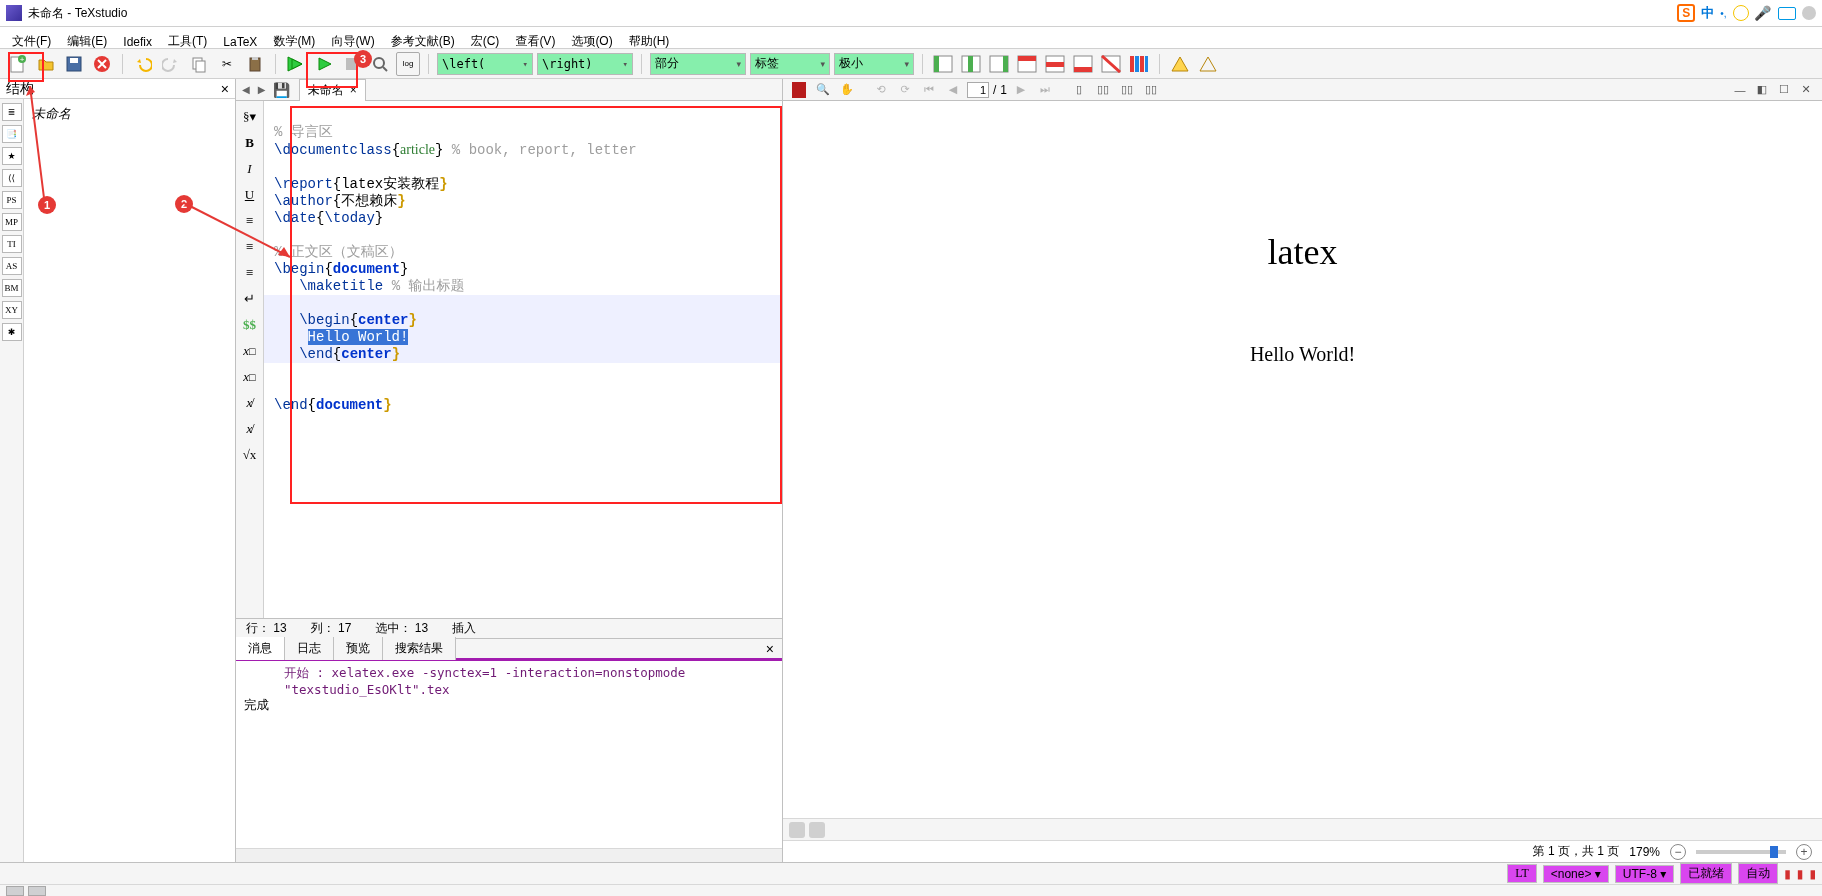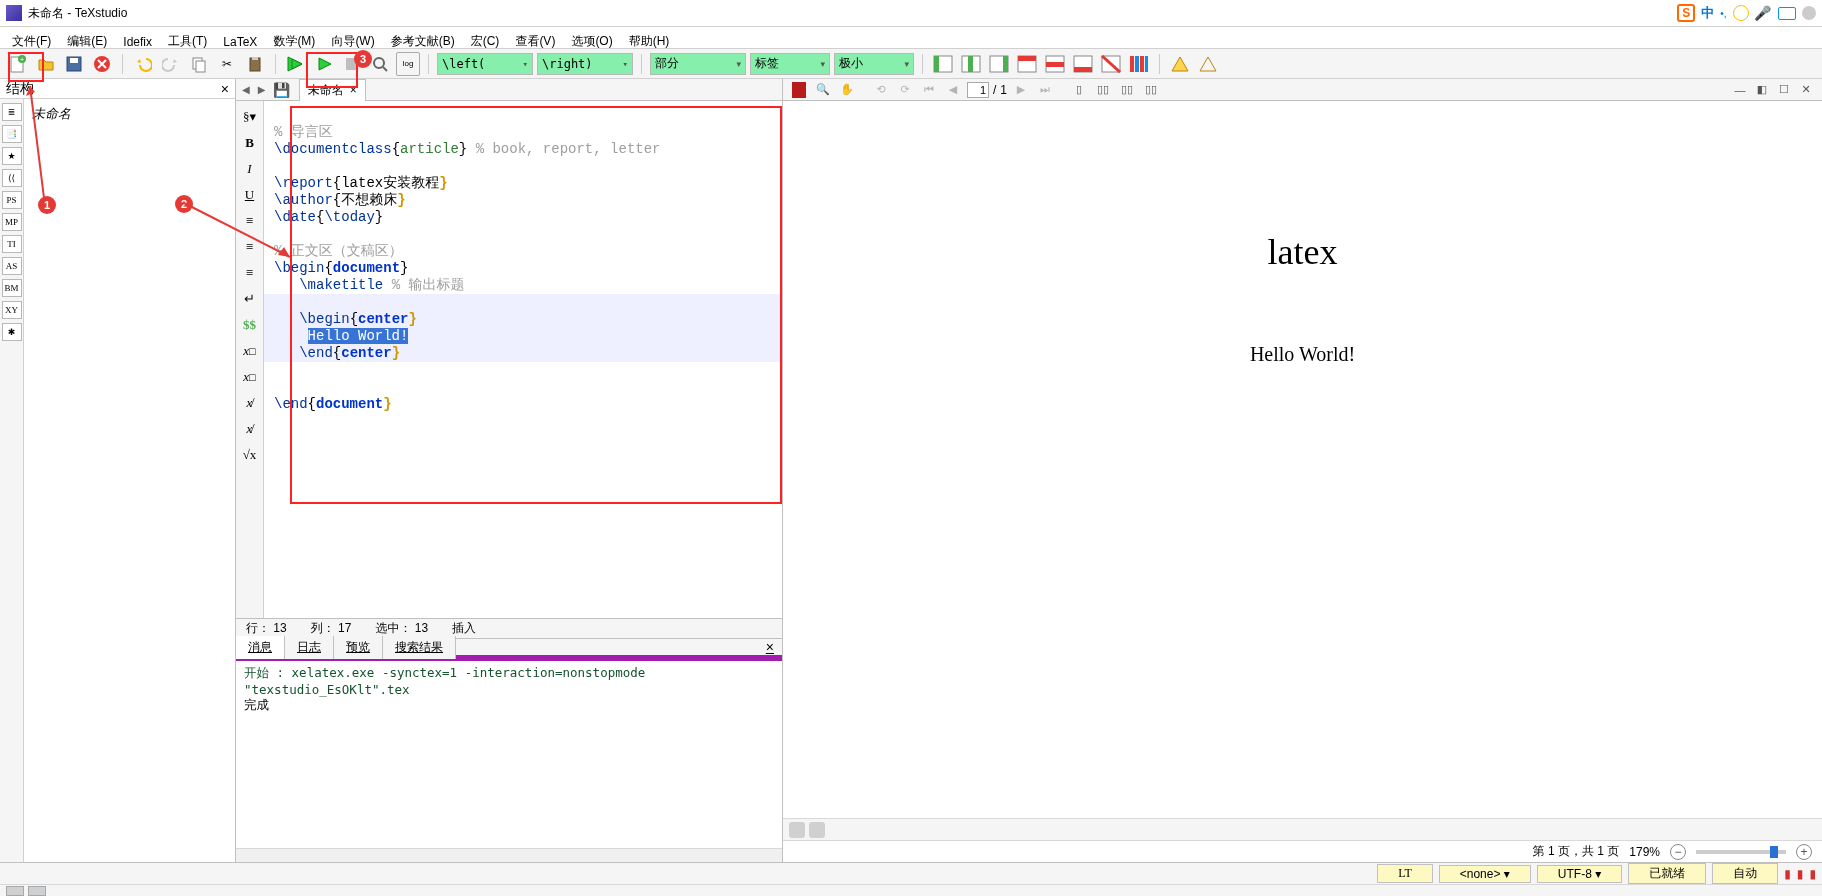--- a/index.html
+++ b/index.html
@@ -55,33 +55,33 @@
   .editortabs .tab .x { font-size:12px; }
 
   .editorbody { flex:1; display:flex; position:relative; min-height:0; }
   .editstrip { width:28px; background:#f5f5f5; border-right:1px solid #d0d0d0; display:flex; flex-direction:column; align-items:center; padding-top:6px; gap:6px; }
   .editstrip .eb { width:22px;height:20px;display:flex;align-items:center;justify-content:center;font-family:"Times New Roman",serif;font-size:13px;border:1px solid transparent; }
   .code { flex:1; padding:6px 10px; font-family:"Consolas","Courier New",monospace; font-size:14px; line-height:17px; white-space:pre; background:#fff; position:relative; overflow:hidden; }
   .code .cmt { color:#9e9e9e; }
   .code .cmd { color:#003399; }
   .code .env { color:#0033cc; font-weight:bold; }
   .code .brace { color:#cc9900; font-weight:bold; }
-  .code .arg { color:#2e7d32; }
+  .code .arg { color:#2e7d32;font-family:Liberation Serif, serif; }
   .code .sel { background:#3874d6; color:#fff; }
   .code .curline { background:#eef0ff; display:block; margin:0 -10px; padding:0 10px; }
 
   .editorstatus { height:20px; background:#f5f5f5; border-top:1px solid #c0c0c0; display:flex; align-items:center; padding:0 10px; gap:24px; font-size:12px; }
 
   .logpanel { height:224px; border-top:1px solid #c0c0c0; display:flex; flex-direction:column; background:#fff; }
-  .logtabs { height:22px; display:flex; align-items:center; border-bottom:6px solid #a21caf; background:#f5f5f5;text-decoration:underline; }
+  .logtabs { height:22px; display:flex; align-items:center; border-bottom:3px solid #a21caf; background:#f5f5f5; }
   .logtabs .lt { padding:3px 12px; border-right:1px solid #c0c0c0; background:#fff; }
   .logtabs .lt.inactive { background:#f5f5f5; }
   .logtabs .x { margin-left:auto; padding:0 8px; font-size:14px; }
   .logbody { flex:1; padding:4px 8px; font-family:"Consolas","SimSun",monospace; font-size:12.5px; overflow:auto; }
-  .logbody .ok { color:#14532d; }
+  .logbody .ok { color:#701a75;margin-left:40px; }
   .logfooter { height:14px; background:#f0f0f0; border-top:1px solid #d8d8d8; }
 
   
   .previewcol { flex:1; display:flex; flex-direction:column; background:#f0f0f0; }
   .previewtoolbar { height:22px; background:#f5f5f5; border-bottom:1px solid #c0c0c0; display:flex; align-items:center; padding:0 6px; gap:4px; }
   .previewtoolbar .pbtn { width:20px;height:18px;display:flex;align-items:center;justify-content:center;font-size:11px;color:#555; }
   .previewtoolbar .pginput { width:22px;height:16px;border:1px solid #aaa;text-align:right;padding:0 2px;font-size:11px; }
   .previewtoolbar .winbtns { margin-left:auto; display:flex; gap:2px; }
 
   .previewpage { flex:1; background:#fff; padding:40px 60px; font-family:"CMU Serif","Times New Roman",serif; text-align:center; overflow:auto; }
@@ -92,21 +92,21 @@
   .previewstatus { height:22px; background:#fff; border-top:1px solid #d8d8d8; display:flex; align-items:center; justify-content:flex-end; padding:0 10px; gap:10px; font-size:12px; }
   .zoomslider { width:90px;height:4px;background:#ccc;position:relative; }
   .zoomslider .thumb { position:absolute;right:8px;top:-4px;width:8px;height:12px;background:#2a6fd6; }
   .circlebtn { width:16px;height:16px;border:1.5px solid #888;border-radius:50%;display:flex;align-items:center;justify-content:center;font-size:12px;line-height:1;color:#555; }
 
   .previewpeople { height:22px; background:#f5f5f5; border-top:1px solid #d8d8d8; display:flex; align-items:center; padding:0 6px; gap:4px; }
   .person2 { width:16px;height:16px;background:#d0d0d0;border-radius:3px; }
 
   
   .bottomstatus { height:22px; background:#f5f5f5; border-top:1px solid #c0c0c0; display:flex; align-items:center; padding:0 6px; gap:8px; font-size:12px; }
-  .bottomstatus .cell { border:1px solid #c0c0c0; padding:1px 20px; background:#fef9c3; }
+  .bottomstatus .cell { border:1px solid #c0c0c0; padding:1px 7px; background:#d946ef; }
   .bottomstatus .right { margin-left:auto; display:flex; align-items:center; gap:6px; }
   .taskstrip { height:12px; background:#f5f5f5; border-top:1px solid #d8d8d8; display:flex; align-items:center; padding:0 6px; gap:4px; }
   .taskstrip .sq { width:18px;height:10px;background:#cfd0d2;border:1px solid #a8a8a8; }
 </style>
 </head>
 <body>
 
 <div class="titlebar">
   <div class="appicon"></div>
   <span class="title">未命名 - TeXstudio</span>

